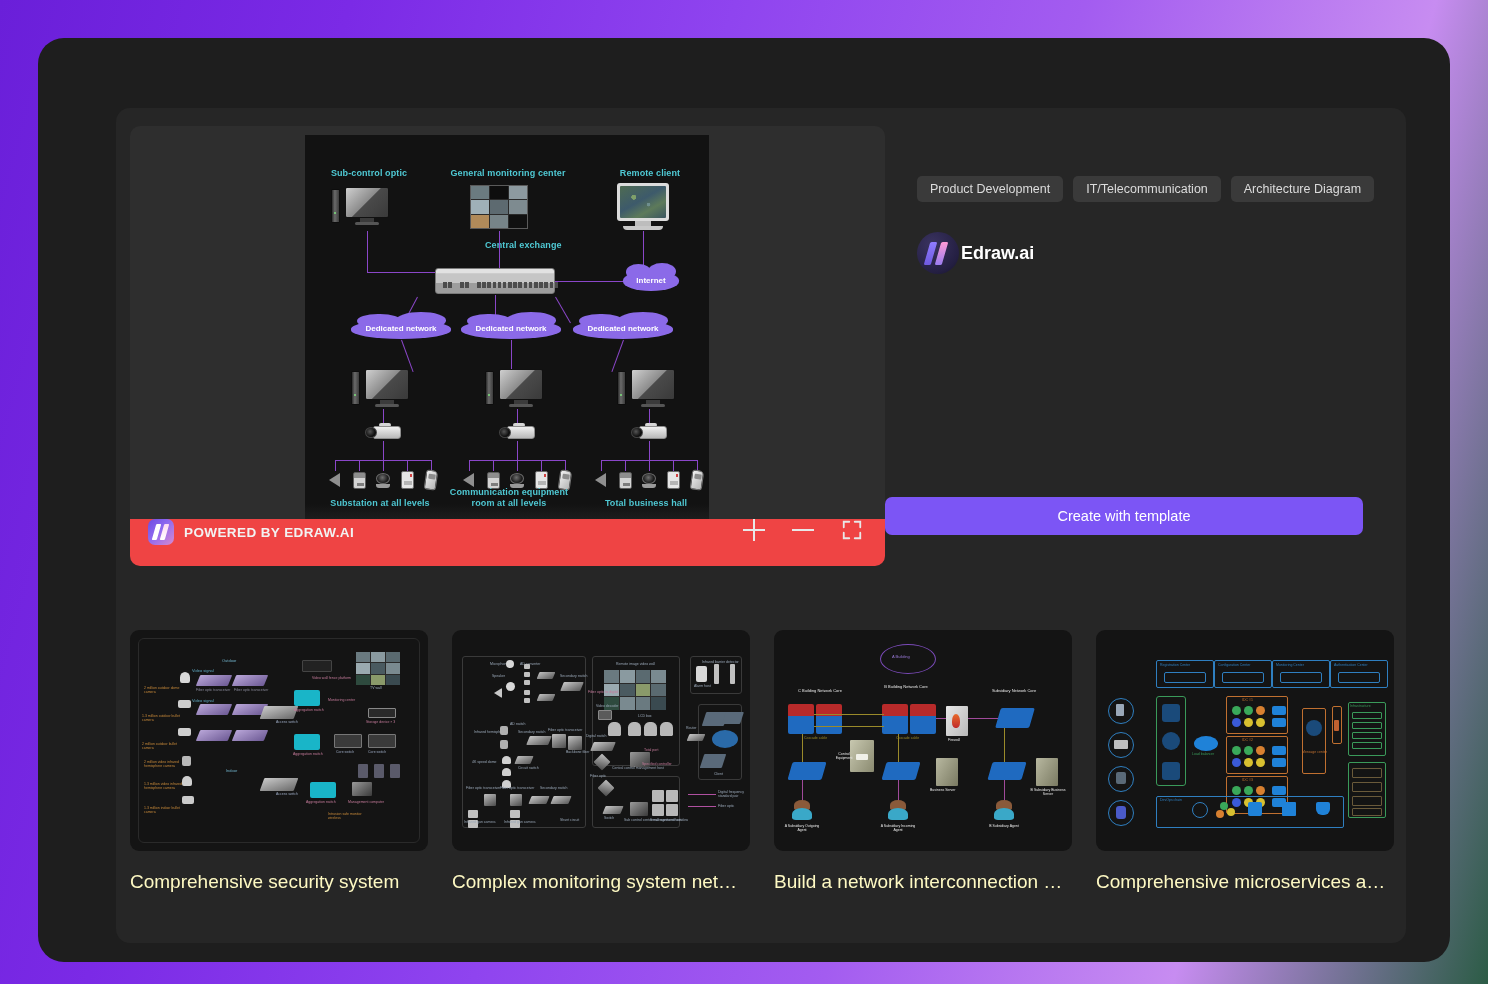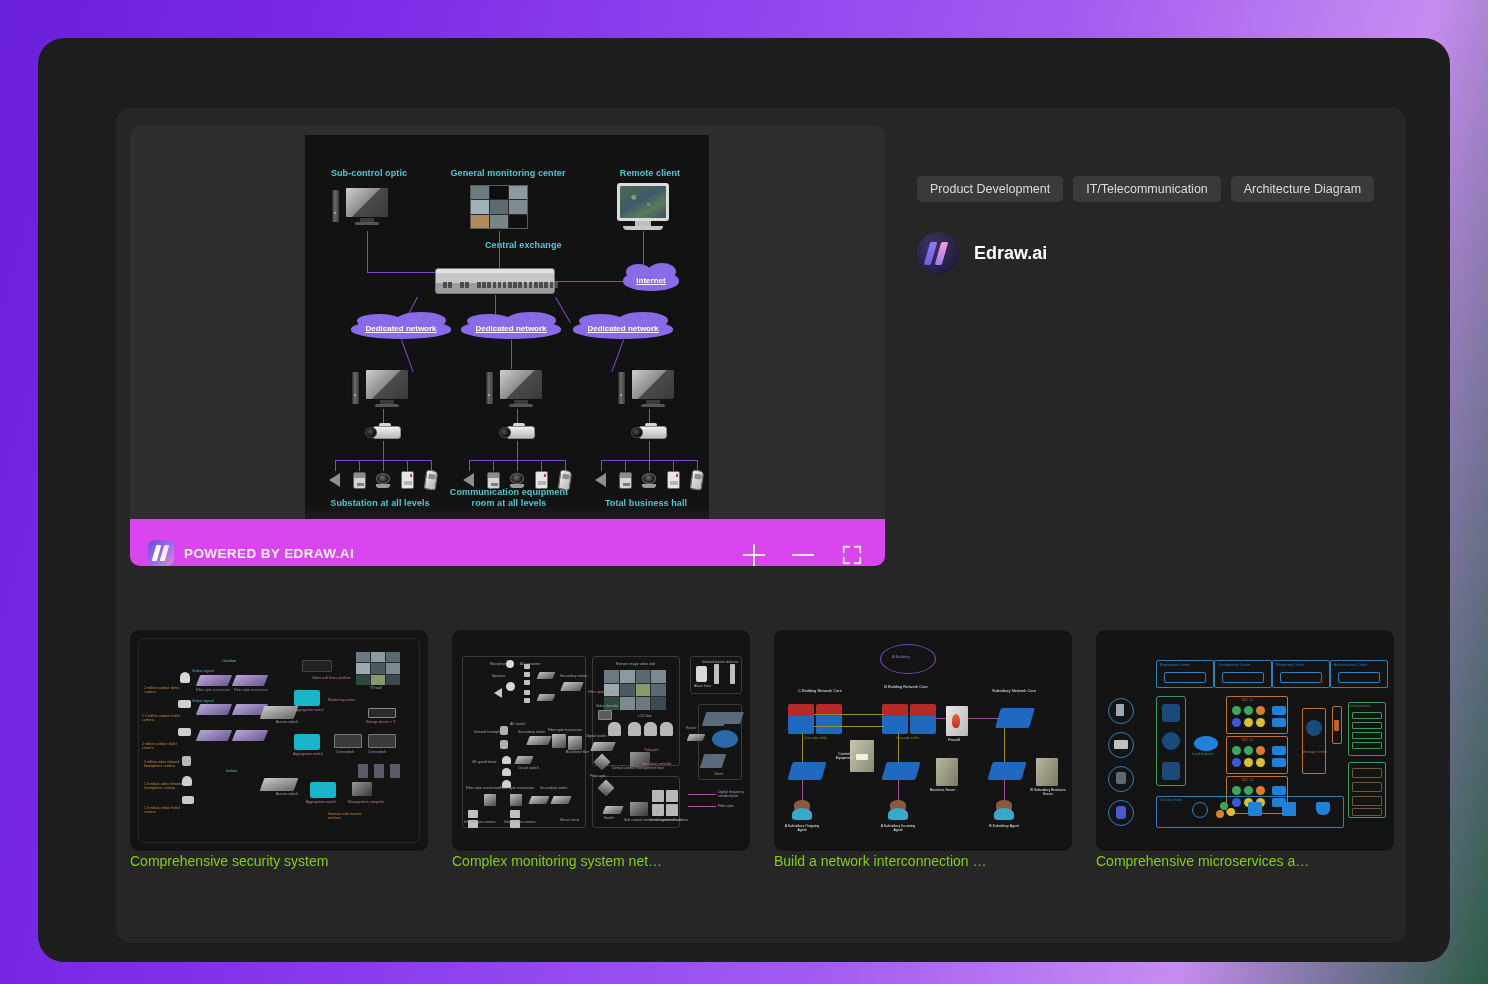--- a/index.html
+++ b/index.html
@@ -72,21 +72,21 @@
   .switch .ports { position:absolute; left:7px; bottom:5px; display:flex; gap:1.6px; }
   .switch .ports span { width:3.6px; height:6px; background:#4c4c4c; }
   .switch .ports .gap { width:5px; background:transparent; }
 
   .cloud { position:absolute; color:#fff; font-size:8px; font-weight:700;
     display:flex; align-items:center; justify-content:center; text-align:center;
     background:#8b6ae8; border-radius:50%/46%; line-height:1.05;}
   .cloud::before,.cloud::after{ content:""; position:absolute; background:#8b6ae8; border-radius:50%; }
   .cloud::before{ width:44%; height:78%; left:6%; top:-34%; }
   .cloud::after { width:50%; height:86%; right:5%; top:-40%; }
-  .cloud span{ position:relative; z-index:2; padding:0 2px;text-decoration:underline;}
+  .cloud span{ position:relative; z-index:2; padding:0 2px;}
 
   .cam { position:absolute; width:36px; height:16px; }
   .cam .body { position:absolute; left:8px; top:1px; width:28px; height:13px;
     background:linear-gradient(180deg,#f0f0f0,#b9b9b9); border-radius:2px 3px 3px 2px; border:1px solid #8d8d8d;}
   .cam .lens { position:absolute; left:0; top:2px; width:12px; height:11px; border-radius:50%;
     background:radial-gradient(circle at 40% 40%,#555,#111 60%,#000); border:1px solid #444;}
   .cam .top { position:absolute; left:14px; top:-2px; width:12px; height:4px; background:#d6d6d6; border-radius:2px;}
 
   .dev { position:absolute; }
   .dev.speaker { width:13px; height:14px; }
@@ -100,22 +100,22 @@
   .dev.panel::before{content:"";position:absolute;left:8px;top:2px;width:2px;height:3px;background:#d04040;}
   .dev.panel::after{content:"";position:absolute;left:2px;bottom:3px;width:8px;height:4px;background:#b4b4b4;}
   .dev.phone { width:12px; height:20px; background:linear-gradient(120deg,#f2f2f2,#b5b5b5);
     border:1px solid #757575; border-radius:3px 5px 3px 3px; transform:rotate(8deg);}
   .dev.phone::after{content:"";position:absolute;left:2px;top:3px;width:7px;height:5px;background:#8c8c8c;border-radius:1px;}
 
   .canvas-fade { position:absolute; left:0; right:0; bottom:0; height:26px;
     background:linear-gradient(180deg,rgba(18,18,18,0) 0%,#1f1f1f 70%); }
 
   .preview-toolbar {
-    position:absolute; left:0; right:0; bottom:0; height:47px; background:#d946ef;
-    display:flex; align-items:flex-end; padding:0 22px 0 18px;
+    position:absolute; left:0; right:0; bottom:0; height:47px; background:#ef4444;
+    display:flex; align-items:flex-start; padding:0 22px 0 18px;
   }
   .brand { display:flex; align-items:center; gap:10px; }
   .brand-logo { width:26px; height:26px; border-radius:7px;
     background:linear-gradient(135deg,#6d4ce0 0%,#8f6af0 45%,#d88ad0 100%);
     position:relative; overflow:hidden; }
   .brand-logo::before{ content:""; position:absolute; left:6px; top:5px; width:4.5px; height:16px;
     background:#ffffff; transform:skewX(-16deg); border-radius:1px; }
   .brand-logo::after { content:""; position:absolute; left:14px; top:5px; width:4.5px; height:16px;
     background:linear-gradient(180deg,#ffd9f2,#ffffff); transform:skewX(-16deg); border-radius:1px; }
   .brand-text { color:#f2f2f2; font-size:13.5px; font-weight:700; letter-spacing:.4px; }
@@ -123,21 +123,21 @@
   .tb-btn { width:22px; height:22px; position:relative; cursor:pointer; }
   .tb-btn.plus::before{content:"";position:absolute;left:0;top:10px;width:22px;height:2px;background:#e8e8e8;}
   .tb-btn.plus::after {content:"";position:absolute;left:10px;top:0;width:2px;height:22px;background:#e8e8e8;}
   .tb-btn.minus::before{content:"";position:absolute;left:0;top:10px;width:22px;height:2px;background:#e8e8e8;}
 
   
   .info-panel { flex:1; padding:30px 30px 0 32px; position:relative; }
   .tpl-title { color:#ffffff; font-size:22px; font-weight:700; letter-spacing:-.2px; }
   .tags { display:flex; gap:10px; margin-top:20px; }
   .tag { background:#3a3a3a; color:#dcdcdc; font-size:12.5px; padding:6px 13px; border-radius:5px; white-space:nowrap;}
-  .author { display:flex; align-items:center; gap:15px; margin-top:30px; }
+  .author { display:flex; align-items:center; gap:2px; margin-top:30px; }
   .avatar { width:42px; height:42px; border-radius:50%;
     background:radial-gradient(circle at 35% 30%,#3a3360,#241f42 70%,#151229);
     position:relative; overflow:hidden; }
   .avatar::before{content:"";position:absolute;left:10px;top:10px;width:7px;height:23px;
     background:linear-gradient(180deg,#8f7bff,#6f5ae0);transform:skewX(-16deg);border-radius:1.5px;}
   .avatar::after {content:"";position:absolute;left:21px;top:10px;width:7px;height:23px;
     background:linear-gradient(180deg,#ff9ad6,#9a7cf0);transform:skewX(-16deg);border-radius:1.5px;}
   .author-name { color:#ffffff; font-size:18px; font-weight:700; }
   .create-btn {
     position:absolute; left:0px; top:371px; width:478px; height:38px;
@@ -151,21 +151,21 @@
   .similar-title { color:#fff; font-size:17.5px; font-weight:700; }
   .view-all { margin-left:auto; display:flex; align-items:center; gap:8px;
               color:#e0e0e0; font-size:14px; cursor:pointer;}
   .chev { width:7px; height:7px; border-top:1.6px solid #dadada; border-right:1.6px solid #dadada;
           transform:rotate(45deg); }
 
   .cards { display:flex; gap:24px; margin-top:20px; }
   .card { width:298px; }
   .thumb { width:298px; height:221px; background:#141414; border-radius:9px;
            position:relative; overflow:hidden; }
-  .card-title { color:#84cc16; font-size:14px; margin-top:2px;
+  .card-title { color:#fef9c3; font-size:19px; margin-top:20px;
                 white-space:nowrap; overflow:hidden; text-overflow:ellipsis; }
 
   .th { position:absolute; }
   .ln { position:absolute; }
   .bx { position:absolute; border-radius:1px; }
 </style>
 </head>
 <body>
 
 <div class="screen-bg"></div>
@@ -389,20 +389,21 @@
           <div class="tag">Product Development</div>
           <div class="tag">IT/Telecommunication</div>
           <div class="tag">Architecture Diagram</div>
         </div>
 
         <div class="author">
           <div class="avatar"></div>
           <div class="author-name">Edraw.ai</div>
         </div>
 
+        <button class="create-btn">Create with template</button>
       </div>
     </div>
 
     <div class="similar">
 
       <div class="cards">
 
         <div class="card">
           <div class="thumb">
             <div class="bx" style="left:8px;top:8px;right:8px;bottom:8px;border:1px solid #2a2a2a;border-radius:6px;"></div>

